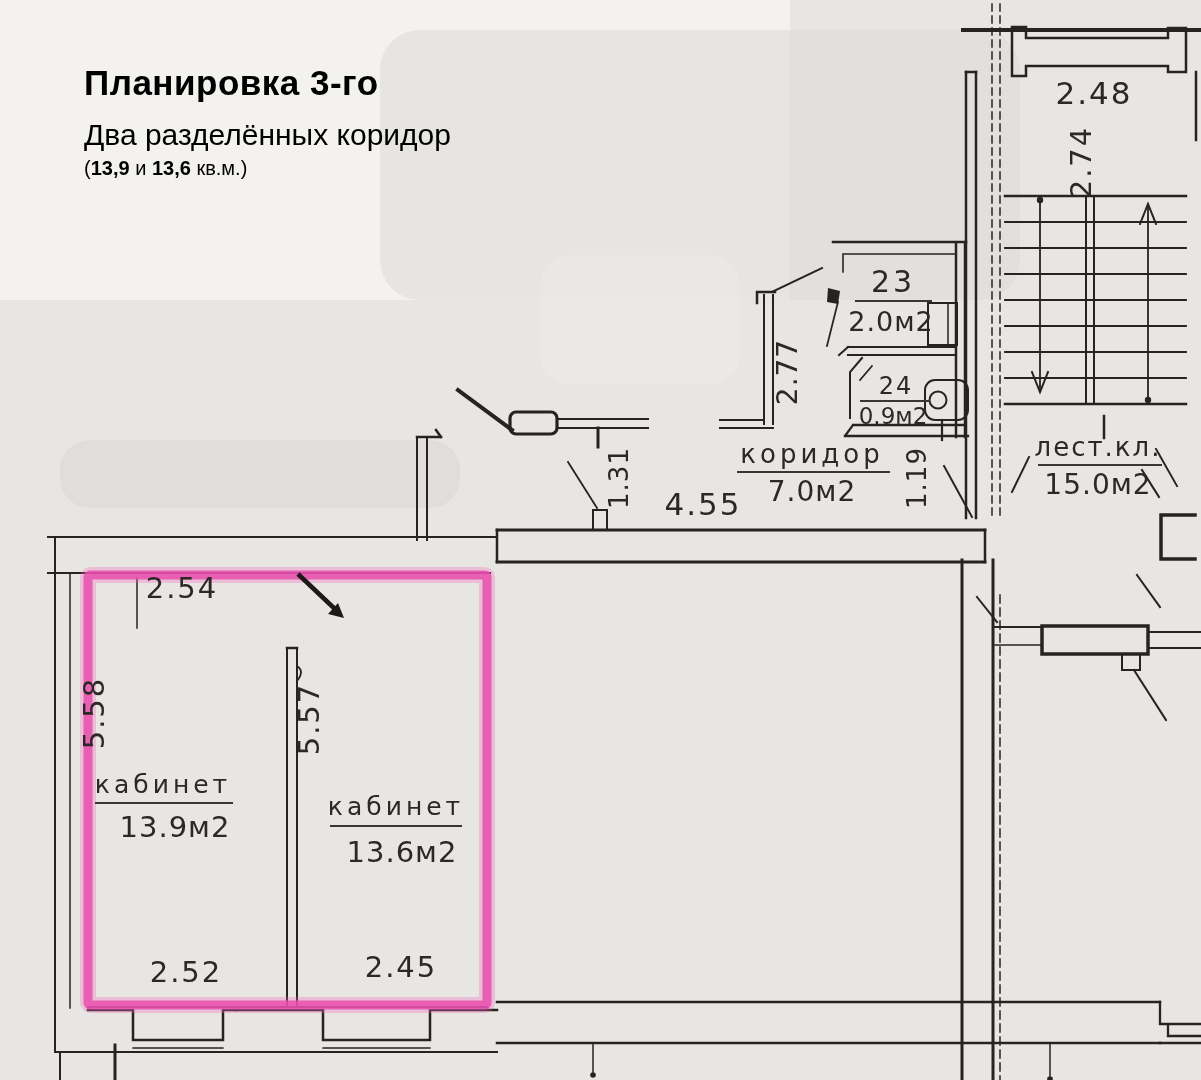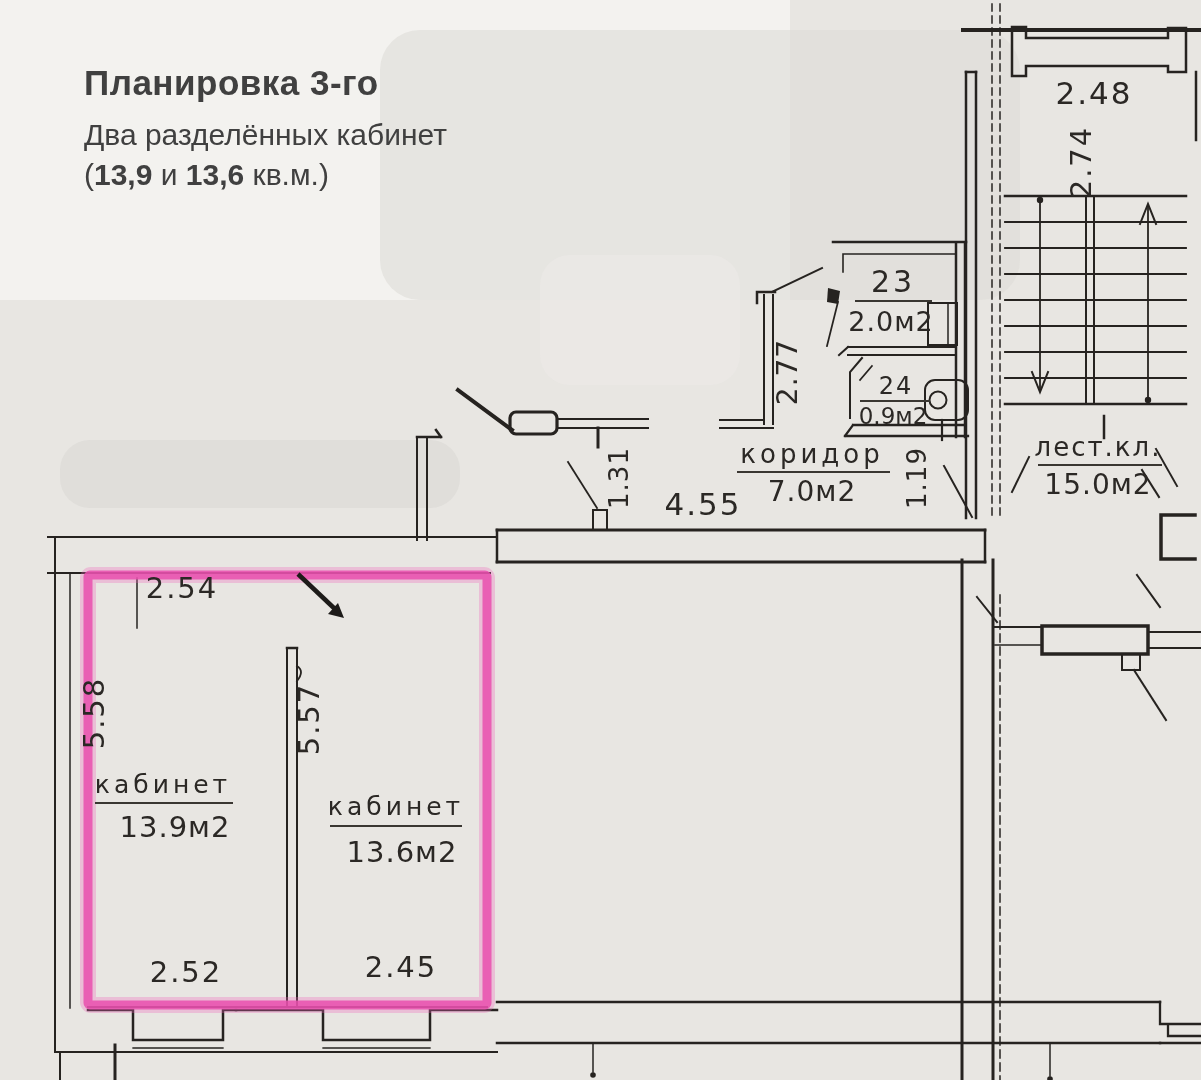--- a/index.html
+++ b/index.html
@@ -1,35 +1,35 @@
 <!DOCTYPE html>
 <html><head>
 <meta charset="utf-8">
 <style>
   html,body{margin:0;padding:0;background:#cfcdc9;}
   .page{position:relative;width:1201px;height:1080px;background:#e8e6e2;overflow:hidden;
         font-family:"Liberation Sans",sans-serif;}
   .page svg{position:absolute;left:0;top:0;}
-  .header{position:absolute;left:84px;top:58px;color:#404040;z-index:5;}
+  .header{position:absolute;left:84px;top:58px;color:#000000;z-index:5;}
   .header .t1,.header .t2{font-size:35px;font-weight:bold;letter-spacing:.5px;line-height:1.45;}
   .header .t3{font-size:30px;line-height:1.35;margin-top:6px;}
-  .header .t4{font-size:30px;line-height:1.3;}
+  .header .t4{font-size:20px;line-height:1.3;}
   .header .t4 b{font-weight:bold;}
   .plan-label{font-family:"DejaVu Sans",sans-serif;fill:#2b2825;}
   .ink{stroke:#262320;fill:none;}
   .ink2{stroke:#3a3732;fill:none;}
 </style>
 </head>
 <body>
 
 <div class="page">
 
   <div class="header">
     <div class="t1">Планировка 3-го</div>
-    <div class="t3">Два разделённых кабинет</div>
+    <div class="t3">Два разделённых коридор</div>
     <div class="t4"><span>(</span><b>13,9</b><span> и </span><b>13,6</b><span> кв.м.)</span></div>
   </div>
 
   <svg width="1201" height="1080" viewBox="0 0 1201 1080">
 
     <g>
       <rect x="0" y="0" width="790" height="300" fill="#f3f2ef"></rect>
       <rect x="380" y="30" width="640" height="270" fill="#dfddd9" opacity="0.65" rx="40"></rect>
       <rect x="60" y="440" width="400" height="68" fill="#d9d7d3" opacity="0.55" rx="30"></rect>
       <rect x="540" y="255" width="200" height="130" fill="#eceae7" opacity="0.6" rx="30"></rect>

